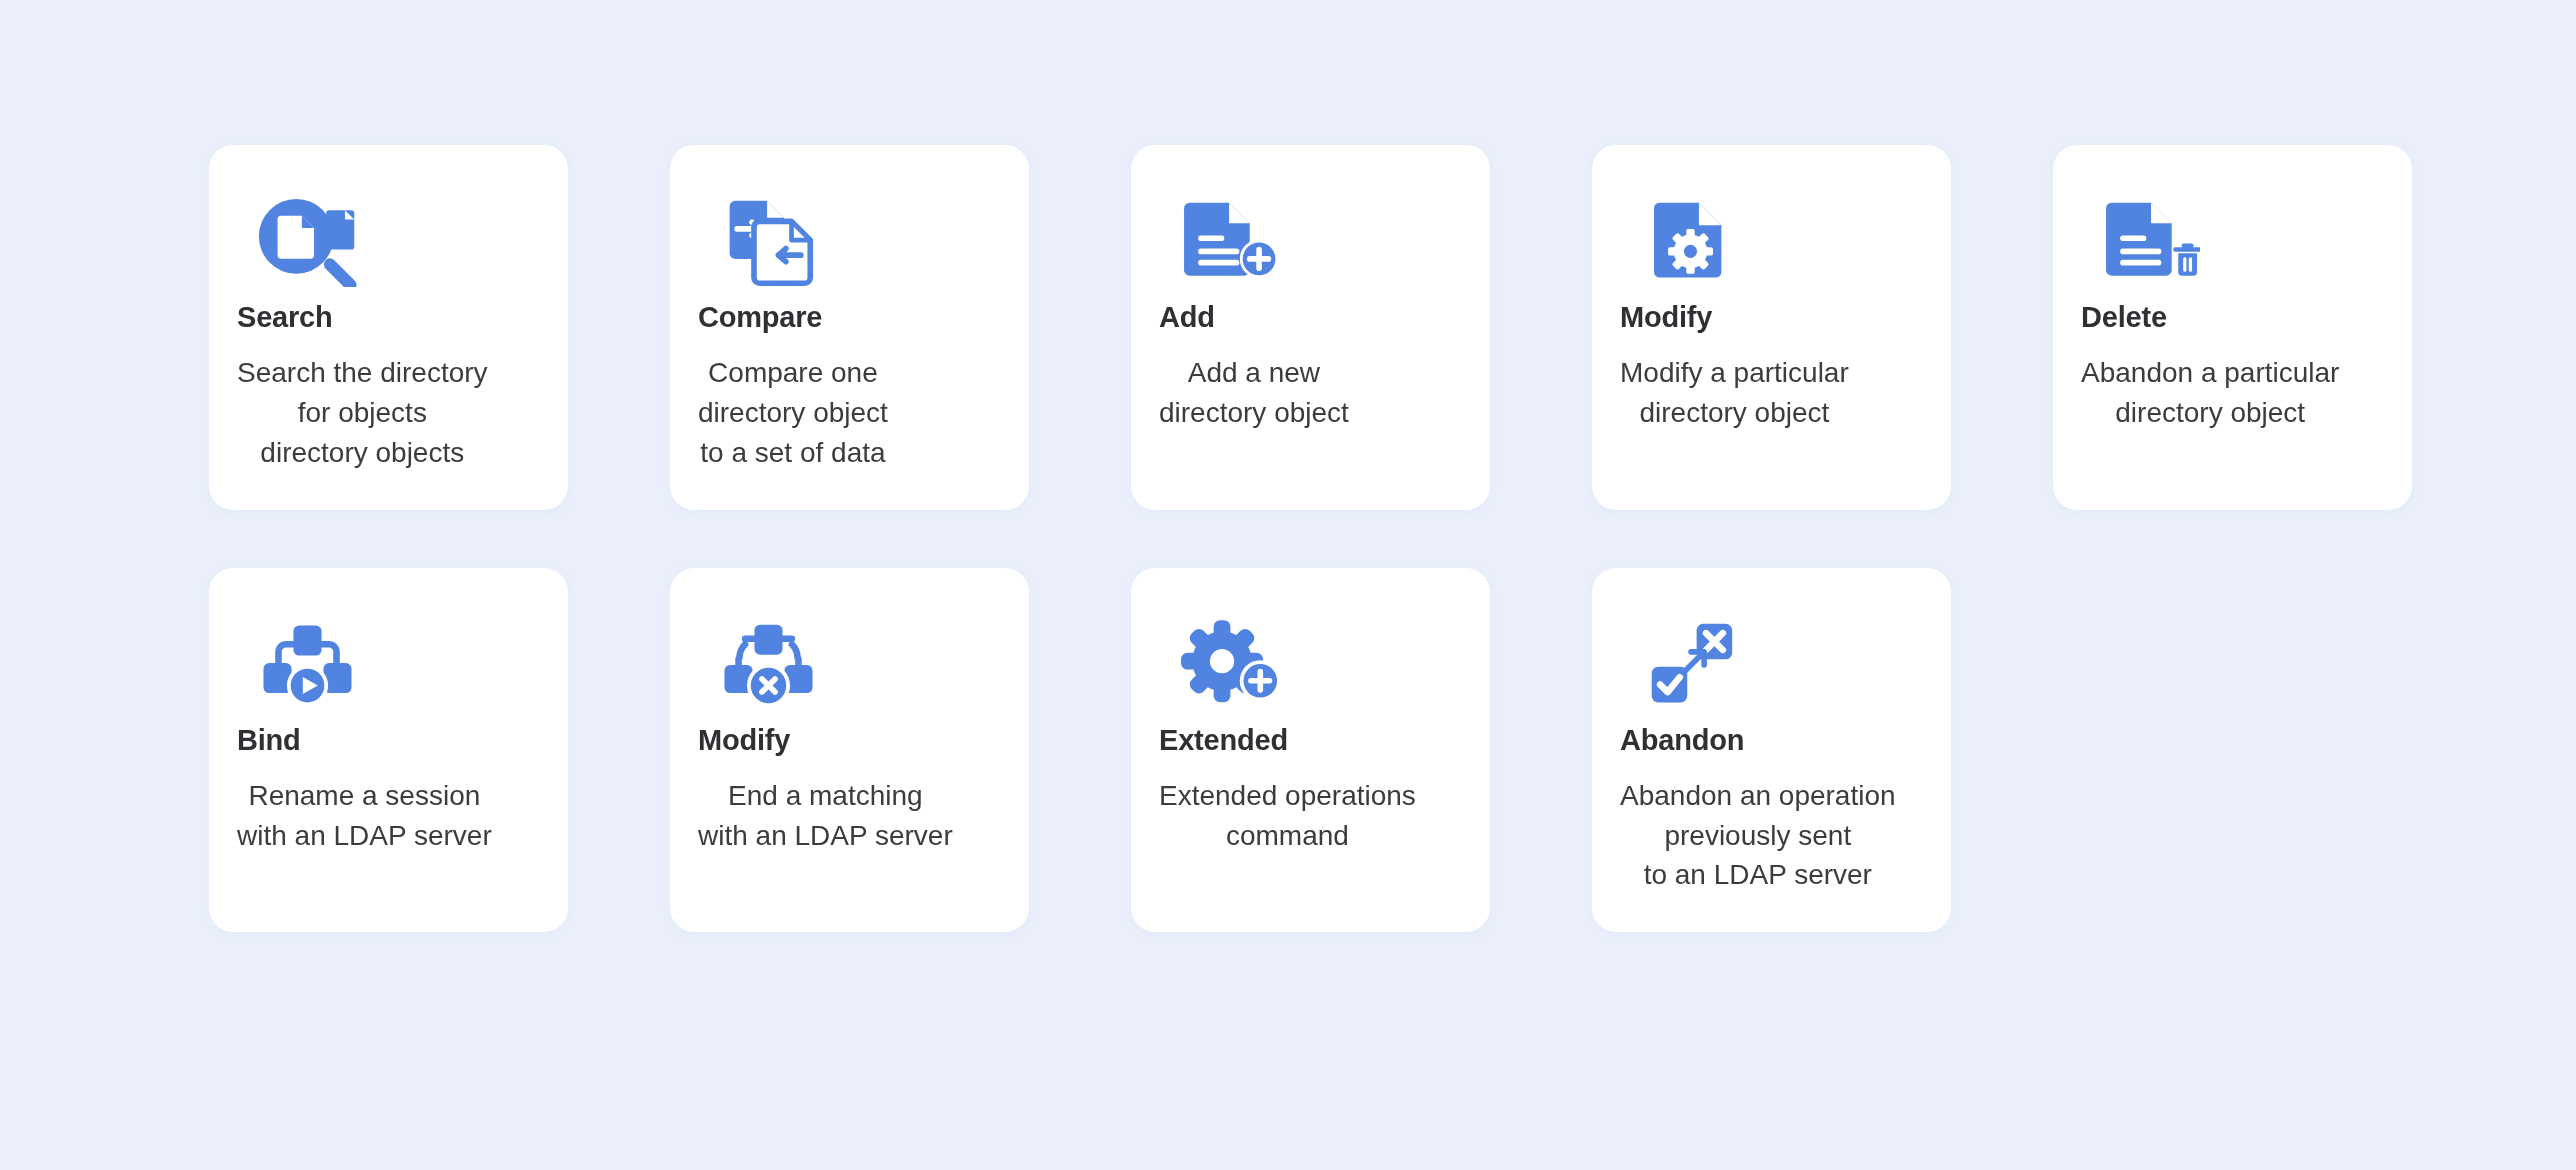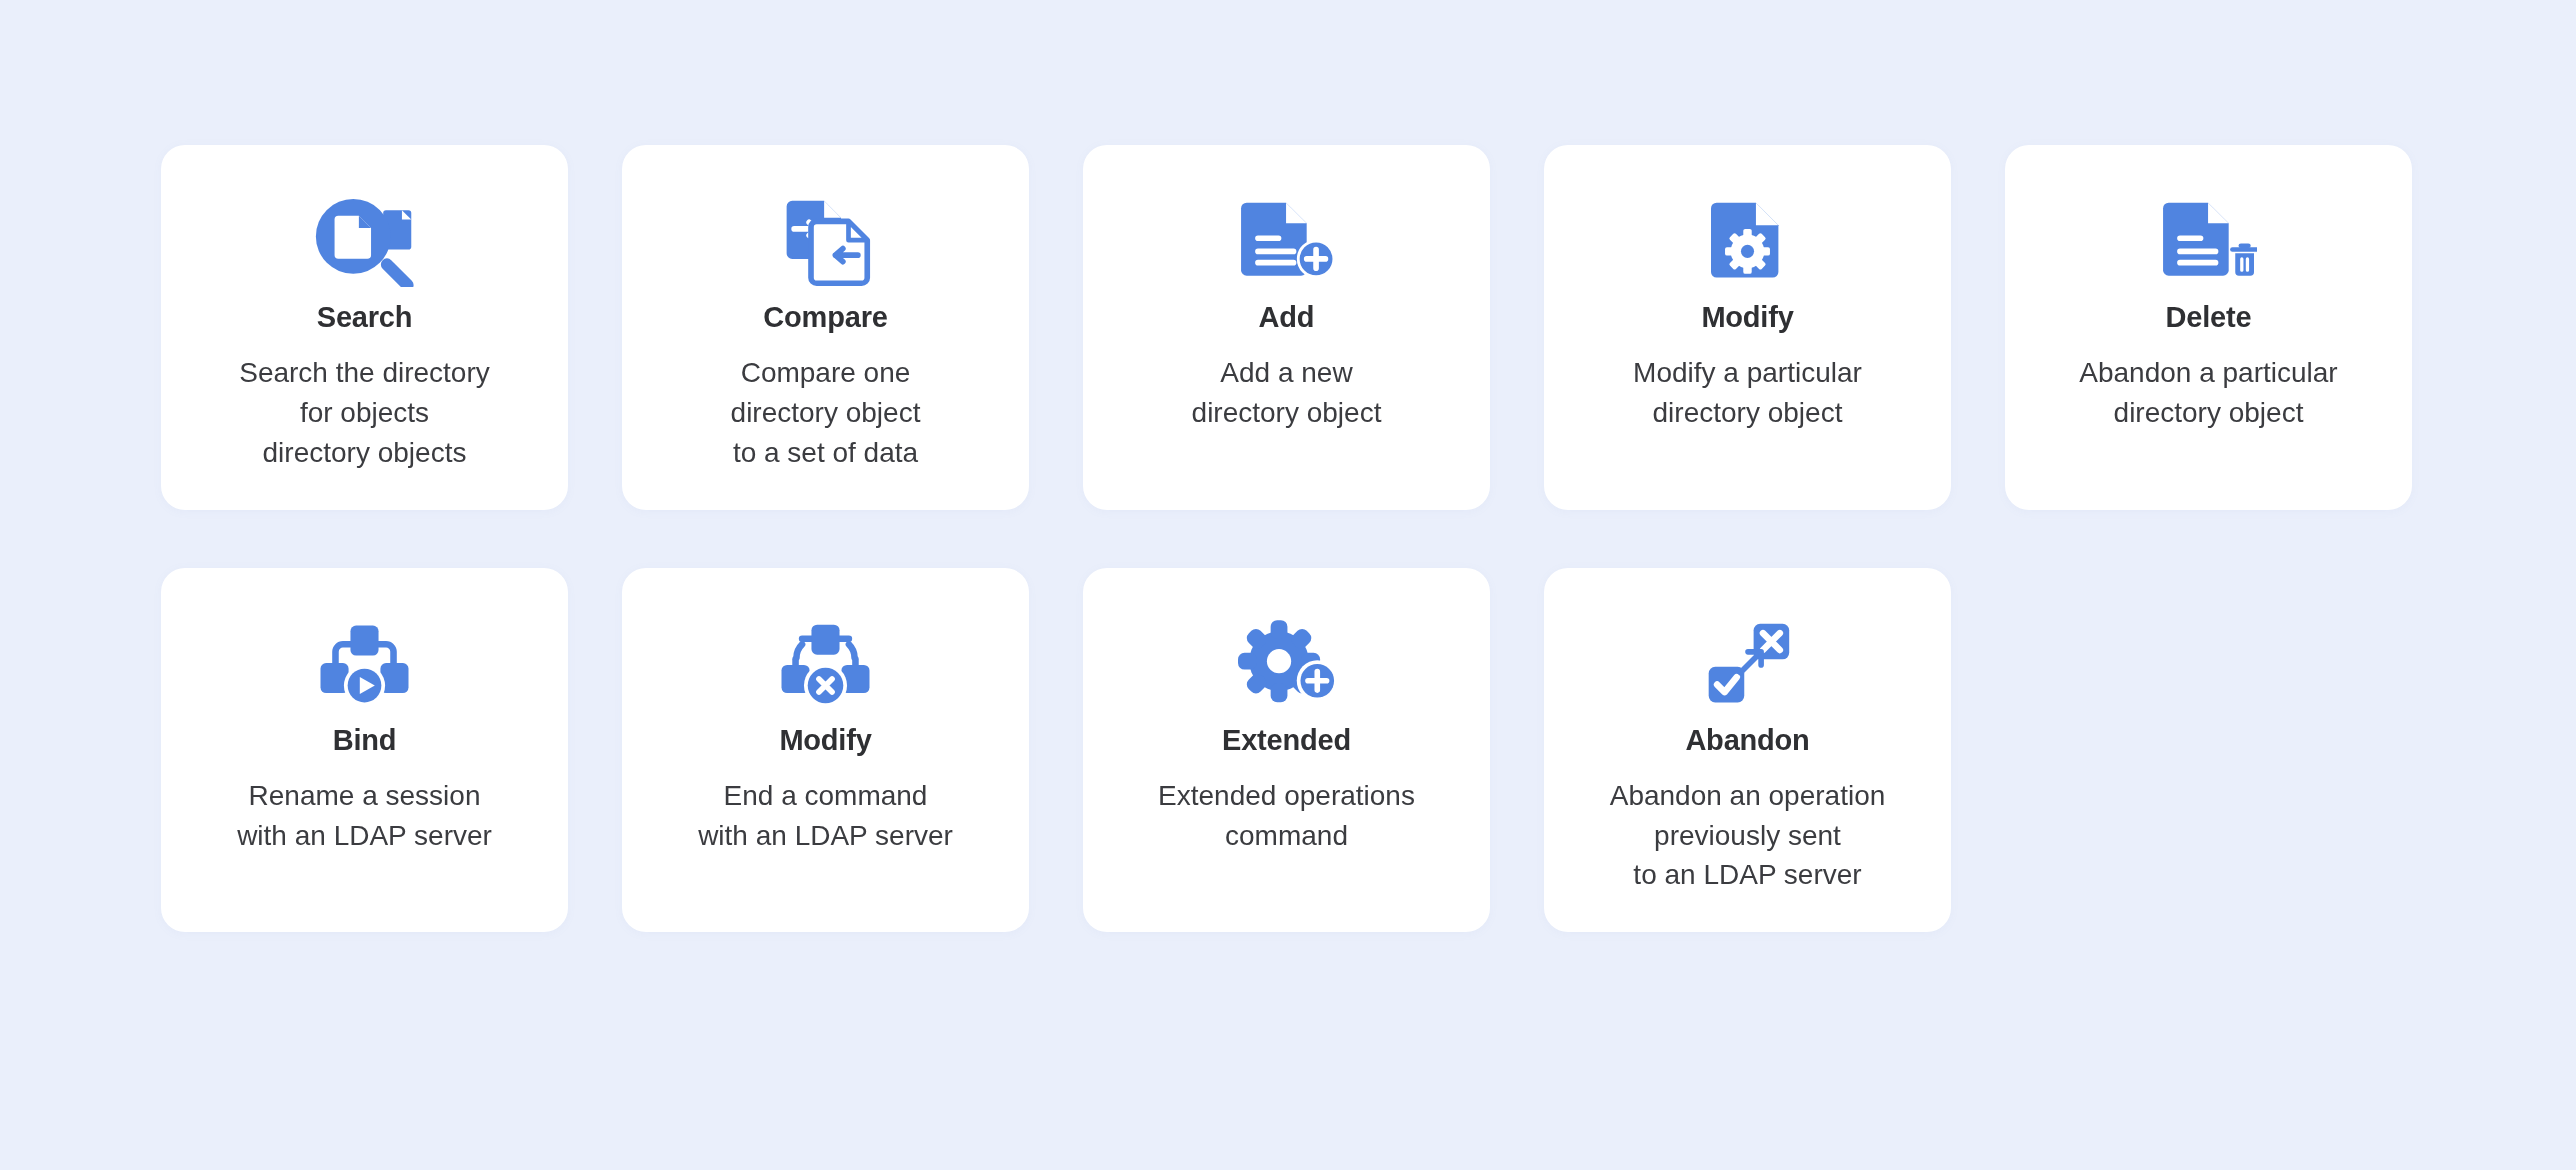--- a/index.html
+++ b/index.html
@@ -26,22 +26,23 @@
     row-gap: 58px;
   }
 
   .op-card {
     background: #ffffff;
     border-radius: 24px;
     box-sizing: border-box;
     padding: 45px 28px 37px 28px;
     display: flex;
     flex-direction: column;
-    align-items: center;
+    align-items: flex-start;
     box-shadow: 0 1.9px 9.4px rgba(120,140,190,0.05);
+    margin-left: 48px;
   }
 
   .icon-box {
     width: 141px;
     height: 103px;
     display: flex;
     align-items: center;
     justify-content: center;
     margin-bottom: 9.4px;
   }
@@ -207,21 +208,21 @@
         <rect x="40" y="5" width="30" height="32" rx="6" fill="#5084e0"></rect>
         <rect x="8" y="48" width="30" height="30" rx="6" fill="#5084e0"></rect>
         <rect x="72" y="48" width="30" height="30" rx="6" fill="#5084e0"></rect>
         <circle cx="55" cy="70" r="23" fill="#ffffff"></circle>
         <circle cx="55" cy="70" r="19" fill="#5084e0"></circle>
         <path d="M48 63 L62 77 M62 63 L48 77" stroke="#ffffff" stroke-width="6" stroke-linecap="round"></path>
       </svg>
     </div>
     <h3 class="card-title">Modify</h3>
     <p class="card-desc">
-      <span>End a command</span>
+      <span>End a matching</span>
       <span>with an LDAP server</span>
     </p>
   </div>
 
   <div class="op-card row2">
     <div class="icon-box">
       <svg width="97" height="88" viewBox="0 0 104 94">
         <g fill="#5084e0" transform="translate(44,44)">
           <circle cx="0" cy="0" r="32"></circle>
           <rect x="-9" y="-44" width="18" height="20" rx="7"></rect>

